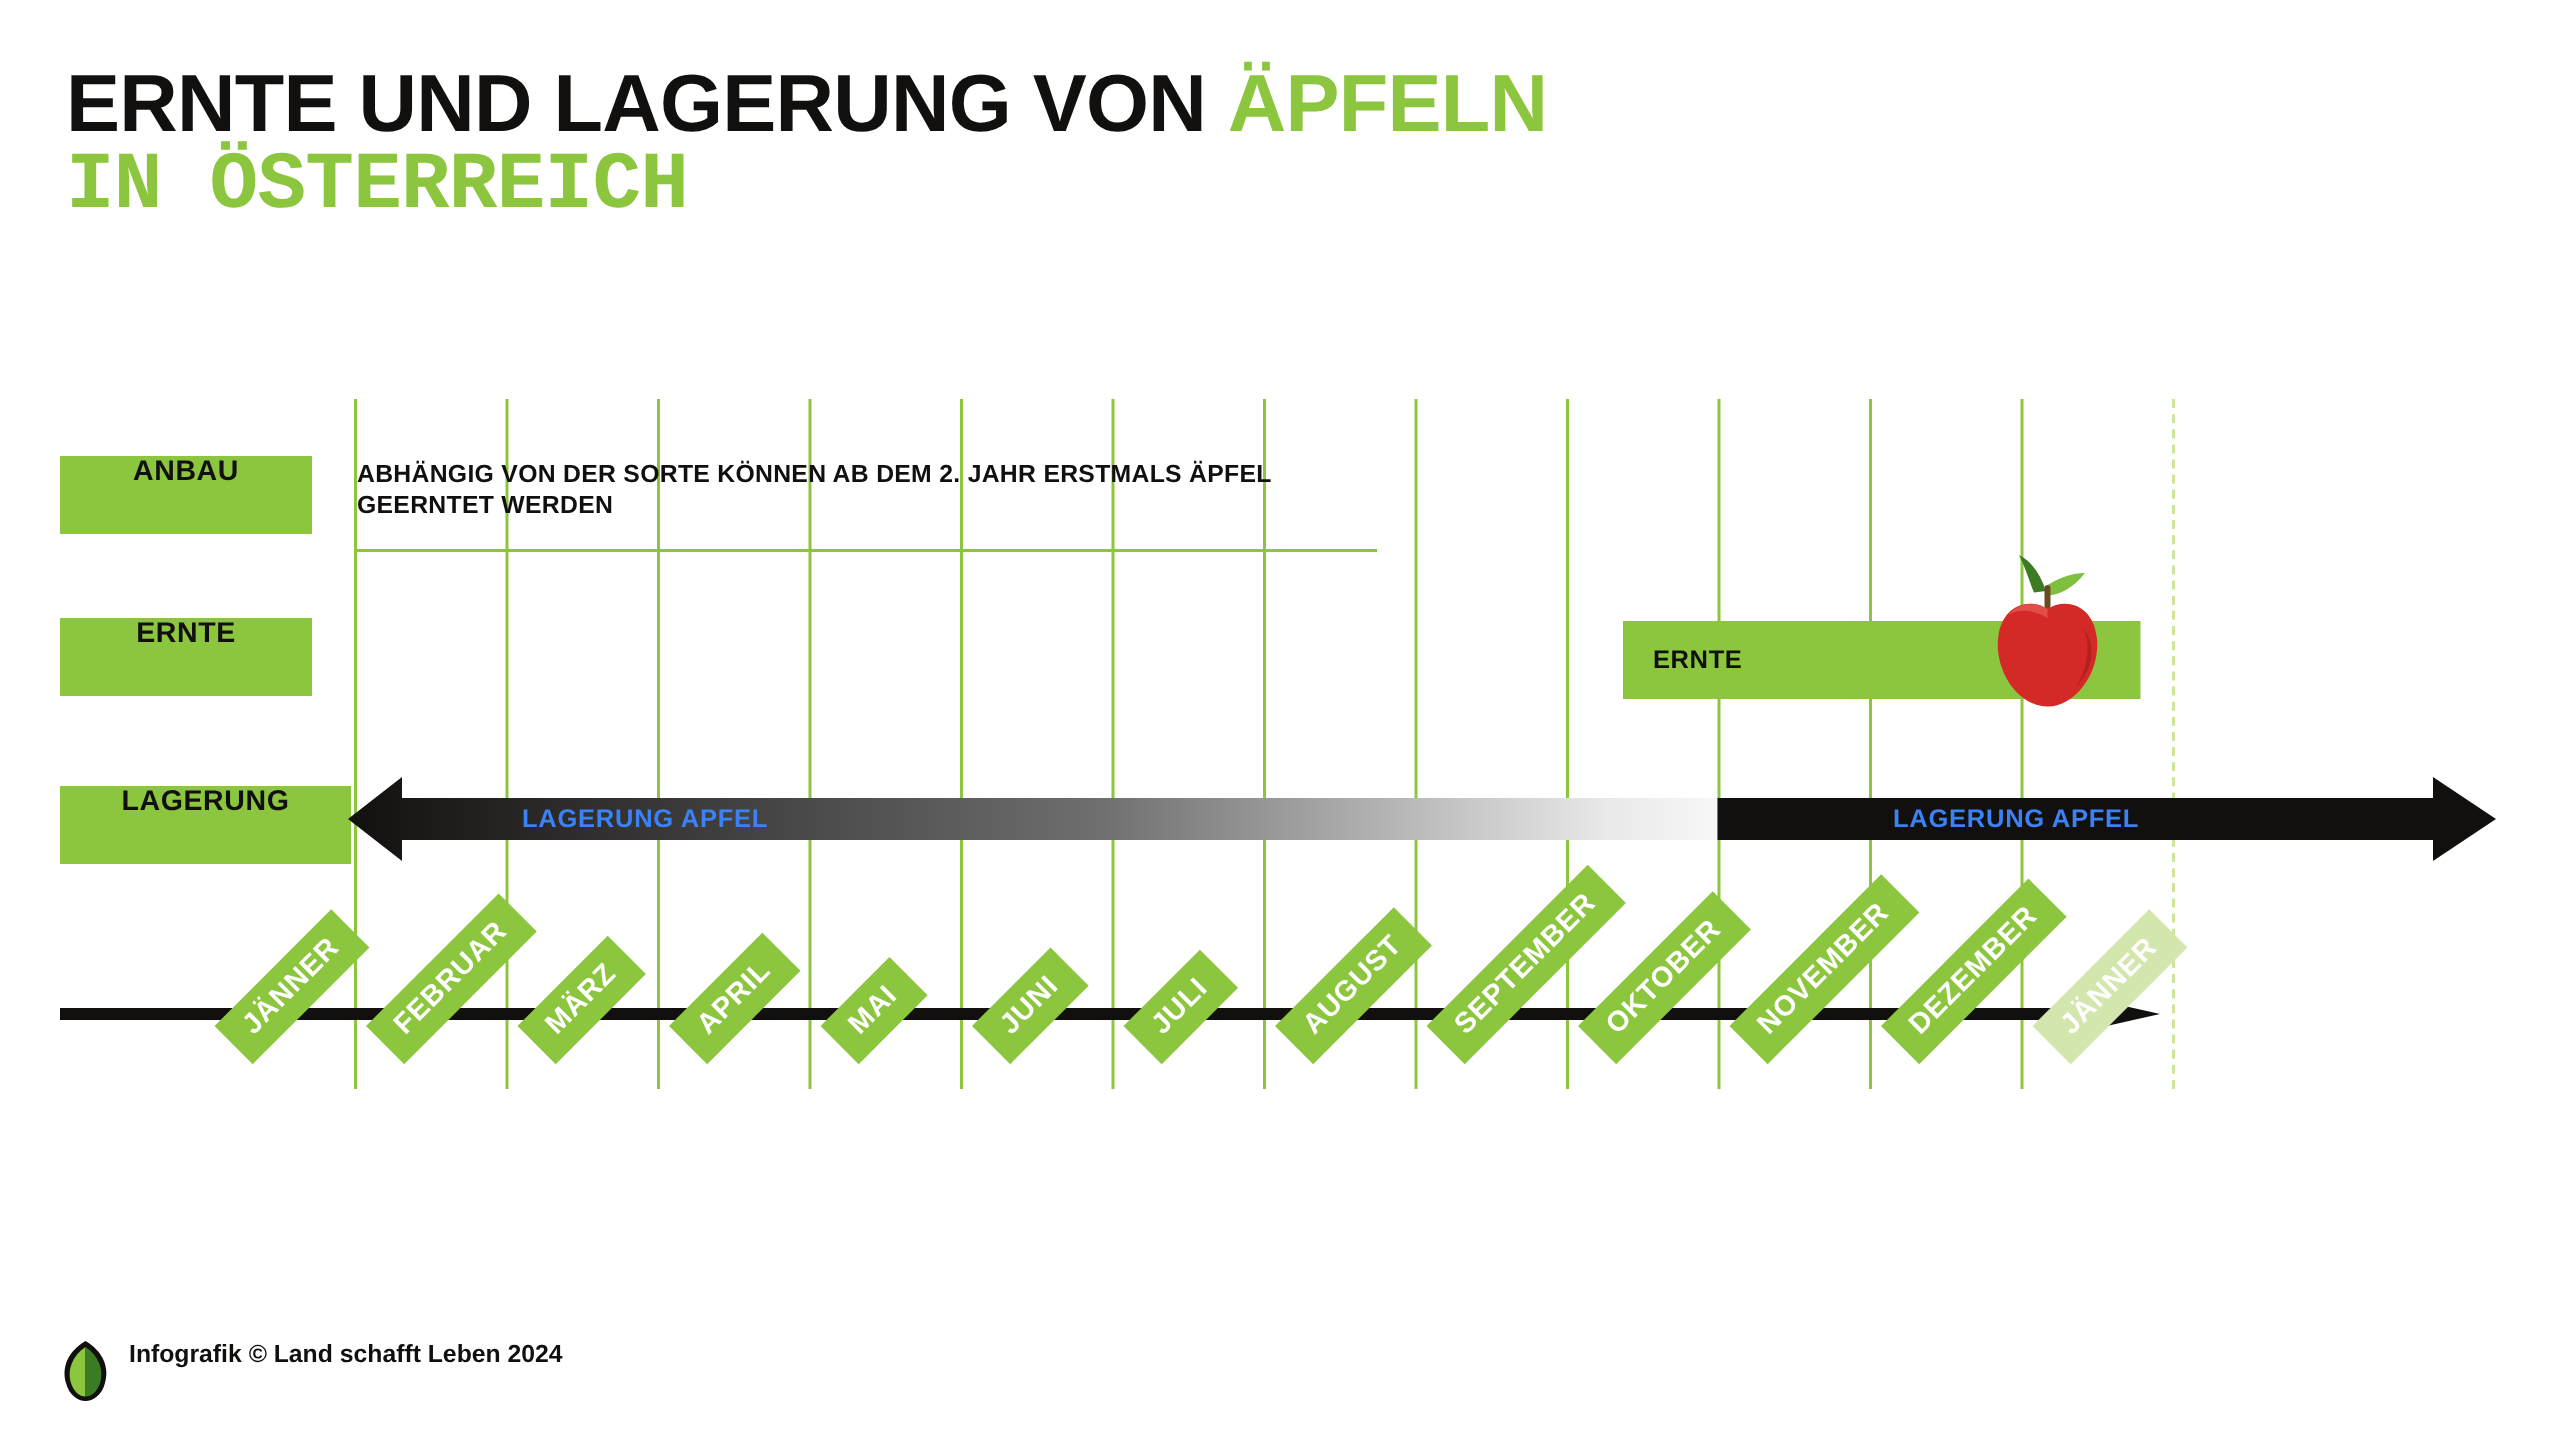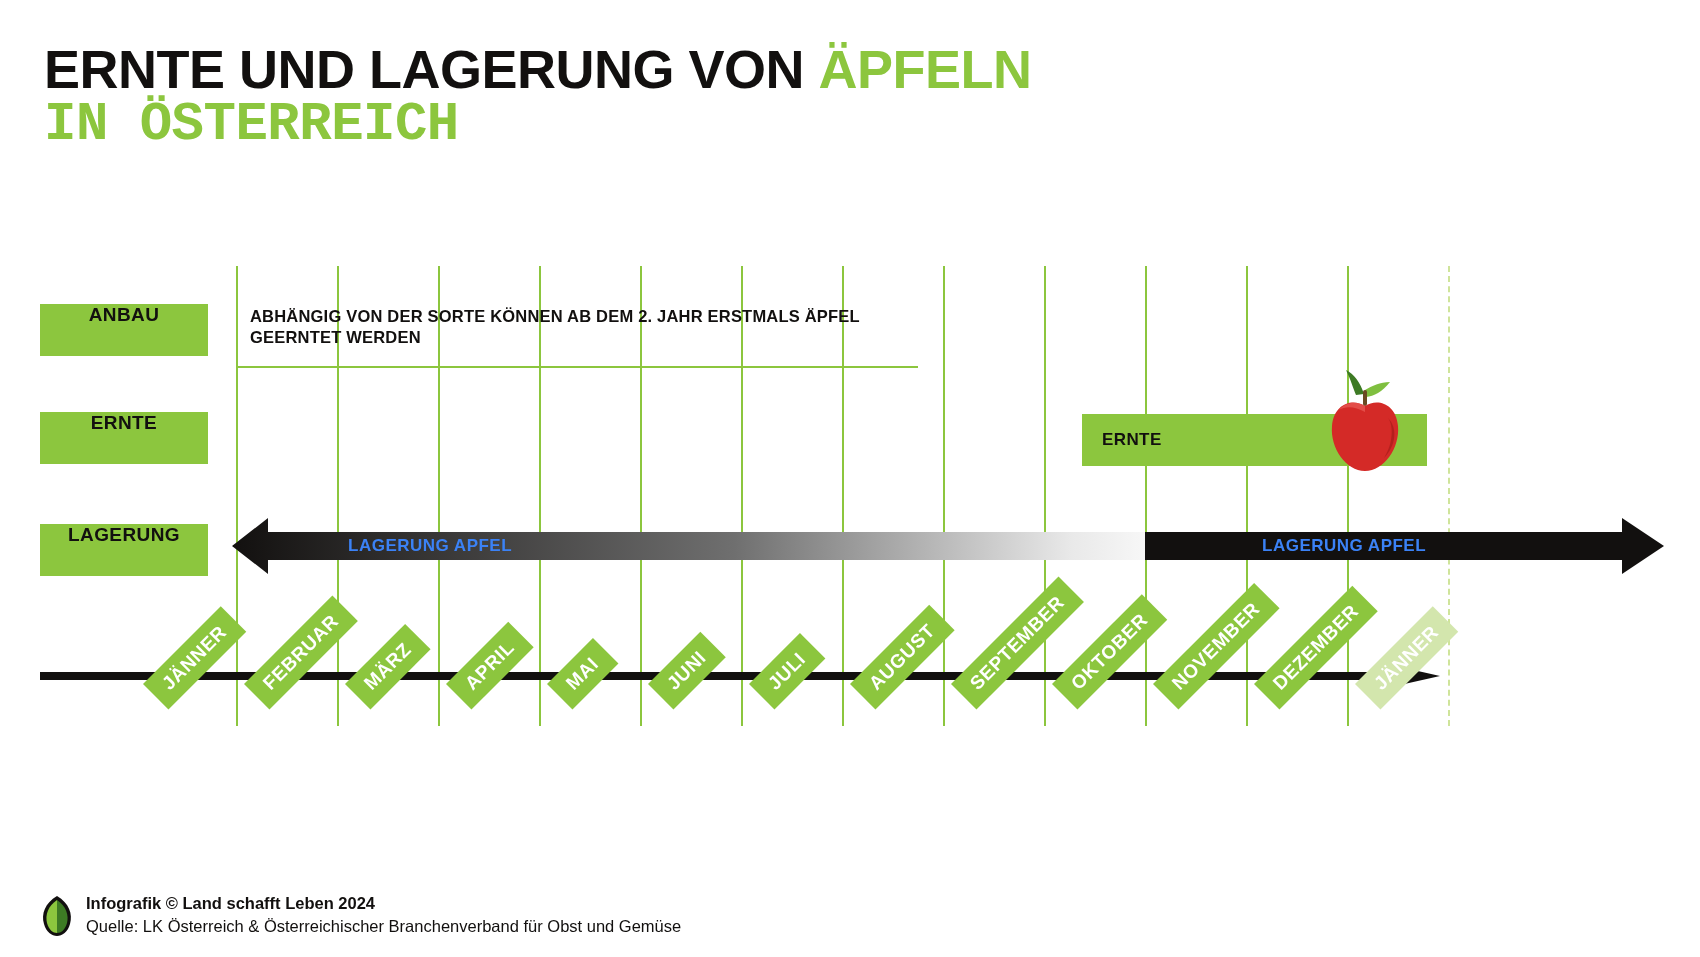--- a/index.html
+++ b/index.html
@@ -65,31 +65,31 @@
     font-weight: bold;
     font-size: 19px;
     letter-spacing: 0.4px;
     display: flex;
     align-items: flex-start;
     justify-content: center;
     height: 52px;
   }
   #label-anbau   { left: 40px; top: 292px; width: 168px; }
   #label-ernte   { left: 40px; top: 400px; width: 168px; }
-  #label-lager   { left: 40px; top: 512px; width: 168px; }
+  #label-lager   { left: 40px; top: 512px; width: 194px; }
 
   
   .anbau-box {
     position: absolute;
     left: 238px;
     top: 286px;
     width: 680px;
     height: 70px;
     box-sizing: border-box;
-    padding: 8px 0 0 12px;
+    padding: 8px 0 0 0;
     font-weight: bold;
     font-size: 16.5px;
     line-height: 1.3;
     letter-spacing: 0.2px;
     color: #12100f;
     border-bottom: 2px solid #8cc63e;
   }
 
   
   .ernte-bar {
@@ -159,21 +159,21 @@
     white-space: nowrap;
   }
   .month.faded { background: #d3e6ad; color: #ffffff; }
 
   
   .footer {
     position: absolute;
     left: 40px;
     top: 880px;
     display: flex;
-    align-items: flex-end;
+    align-items: flex-start;
     gap: 12px;
   }
   .leaf-logo { width: 34px; height: 44px; flex: none; }
   .footer-text {
     font-size: 16.5px;
     line-height: 1.4;
     color: #12100f;
   }
   .footer-line1 { font-weight: bold; display: block; }
   .footer-line2 { display: block; }
@@ -276,17 +276,16 @@
   <div class="footer">
     <div class="leaf-logo">
       <svg viewBox="0 0 34 44" width="34" height="44" aria-hidden="true">
         <path d="M17 2 C5 9 1 20 4 30 C6 38 12 42 17 42 C22 42 28 38 30 30 C33 20 29 9 17 2 Z" fill="#12100f"></path>
         <path d="M17 6 C8 12 5 21 7 29 C9 36 13 39 17 39 Z" fill="#8cc63e"></path>
         <path d="M17 6 C26 12 29 21 27 29 C25 36 21 39 17 39 Z" fill="#3d7a24"></path>
       </svg>
     </div>
     <div class="footer-text">
       <span class="footer-line1">Infografik © Land schafft Leben 2024</span>
-      <span class="footer-line2">Quelle: LK Österreich &amp; Österreichischer Branchenverband für Obst und Gemüse</span>
     </div>
   </div>
 
 </div>
 
 </body></html>

